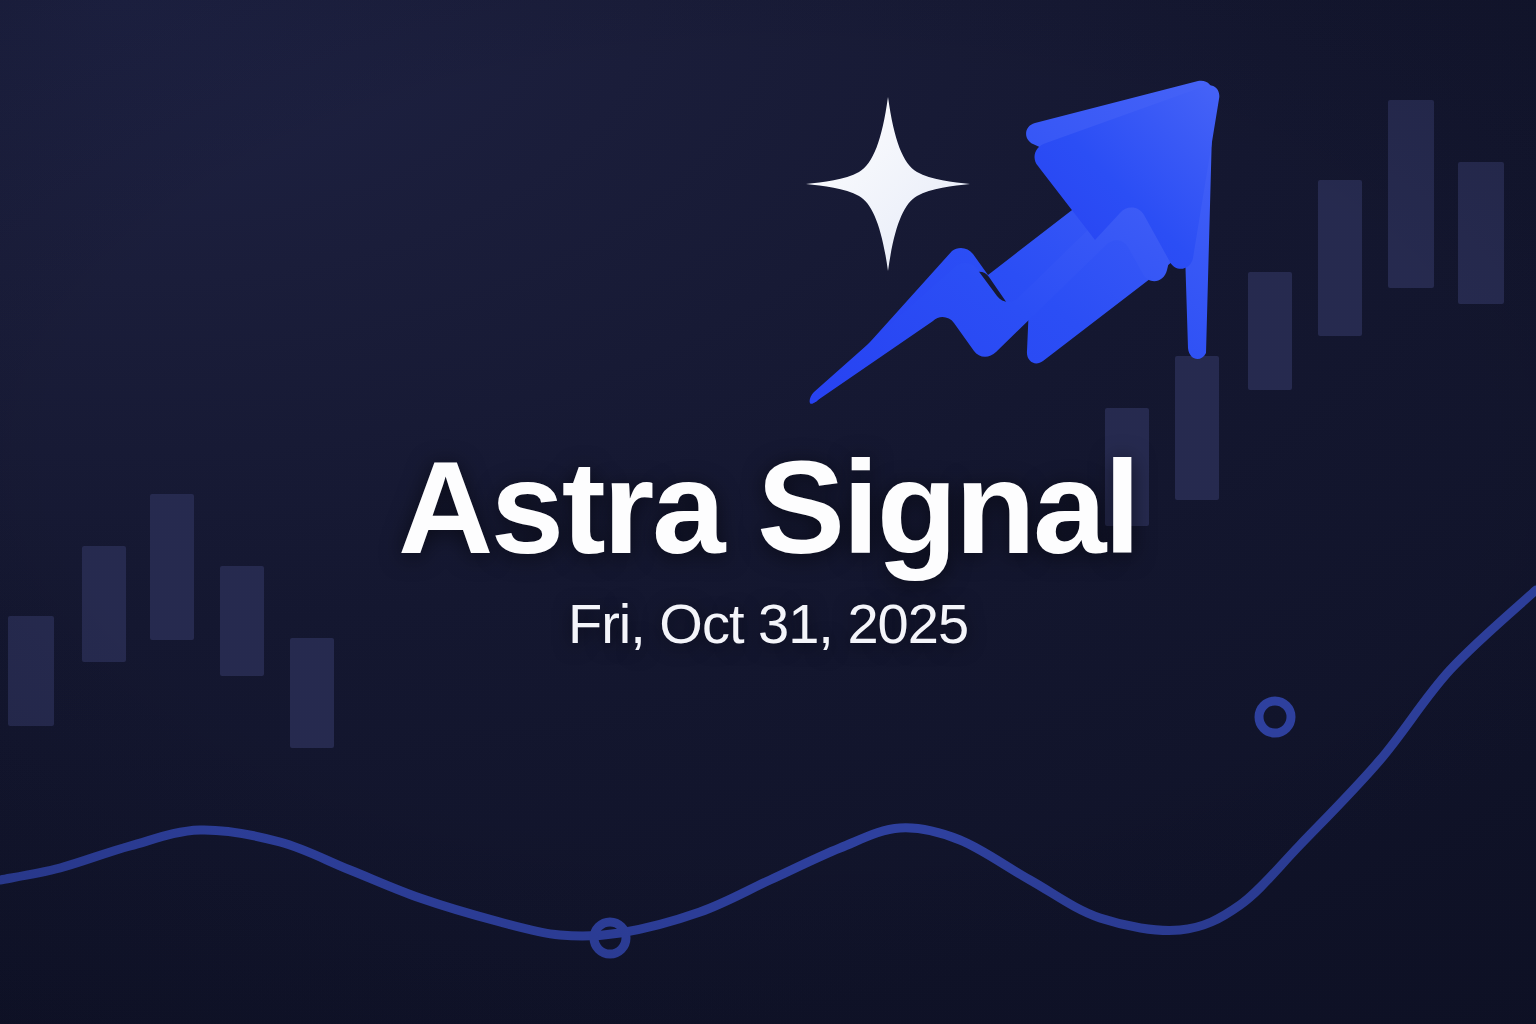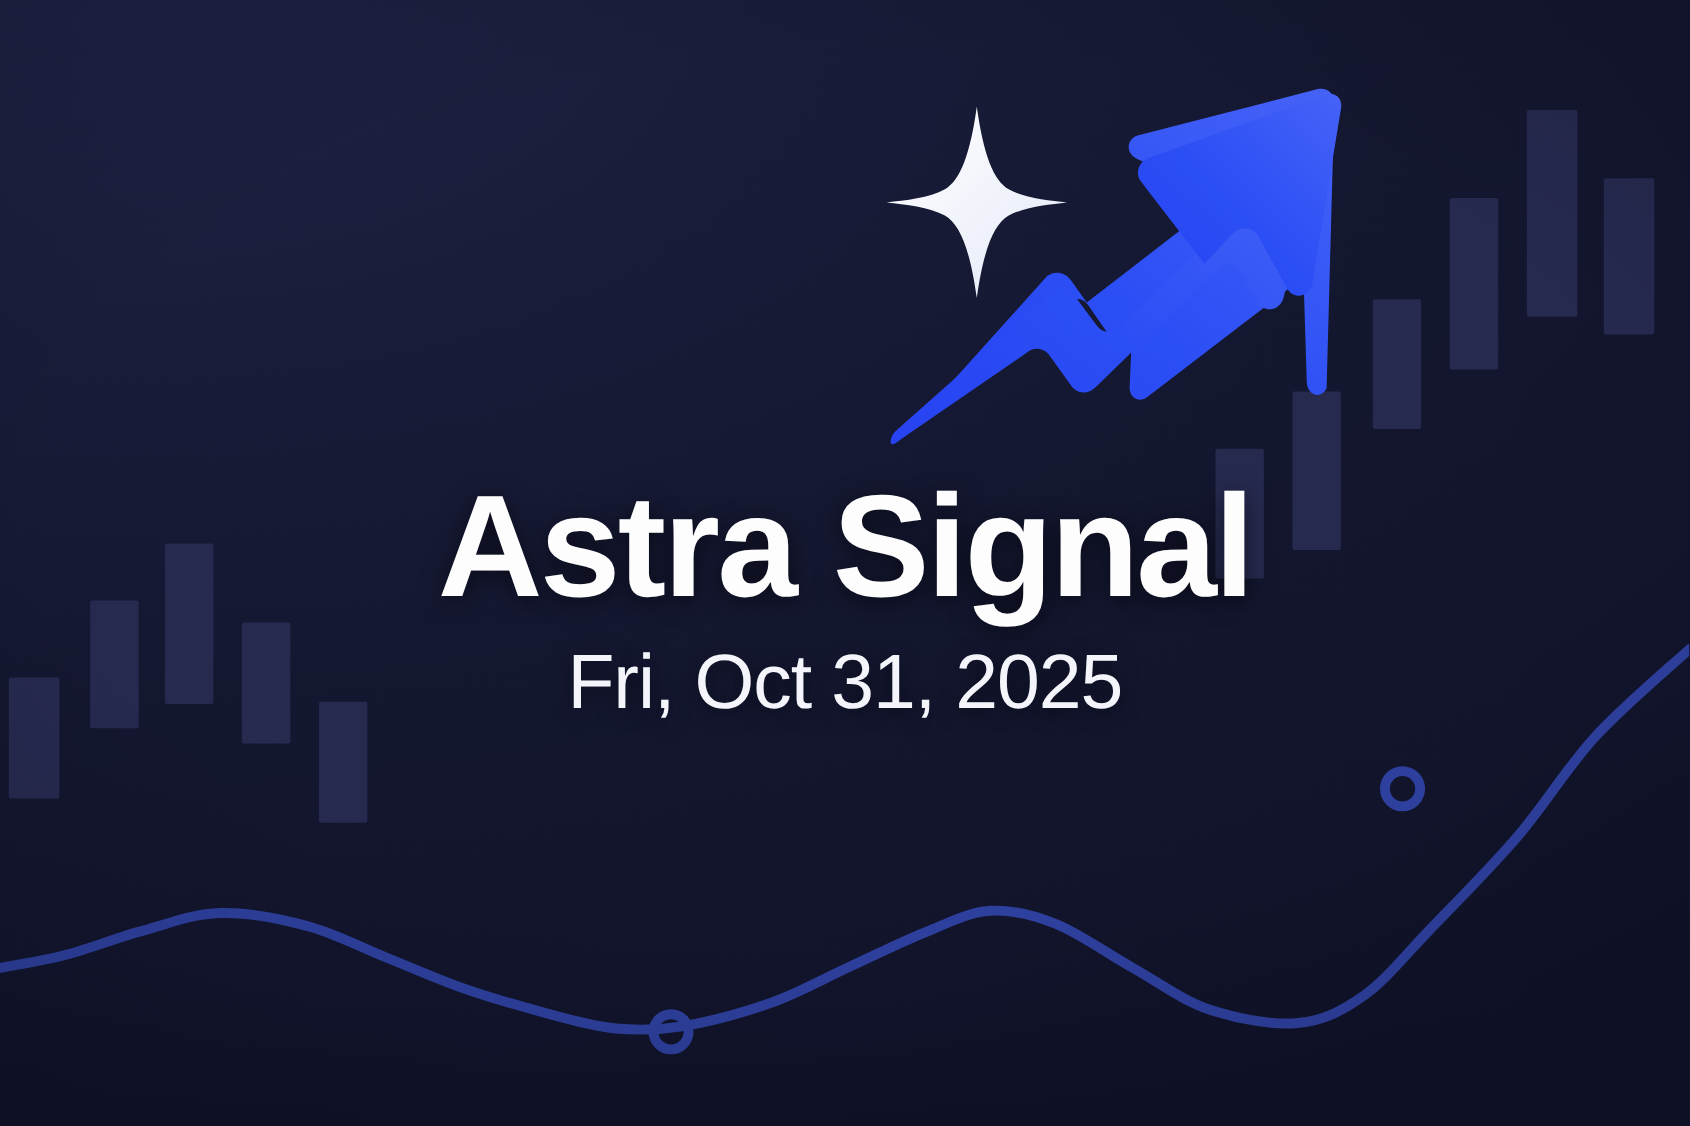--- a/index.html
+++ b/index.html
@@ -47,32 +47,32 @@
   #logo-mark svg { display: block; width: 430px; height: 350px; }
 
   #title-block {
     position: absolute;
     left: 0;
     right: 0;
     top: 430px;
     text-align: center;
   }
   #brand-title {
-    margin: 1px;
+    margin: 12px;
     font-size: 132px;
     line-height: 1.0;
     font-weight: 700;
     letter-spacing: -2.5px;
     color: #fdfdfe;
     font-family: "Liberation Sans", sans-serif;
     text-shadow: 0 3px 22px rgba(0,0,0,0.55);
   }
   #brand-date {
     margin: 22px 0 0 0;
-    font-size: 70px;
+    font-size: 56px;
     line-height: 1.0;
     font-weight: 500;
     letter-spacing: -1px;
     color: #f4f5fa;
     font-family: "Liberation Sans", sans-serif;
     text-shadow: 0 3px 18px rgba(0,0,0,0.5);
   }
   #noise {
     position: absolute;
     inset: 0;

